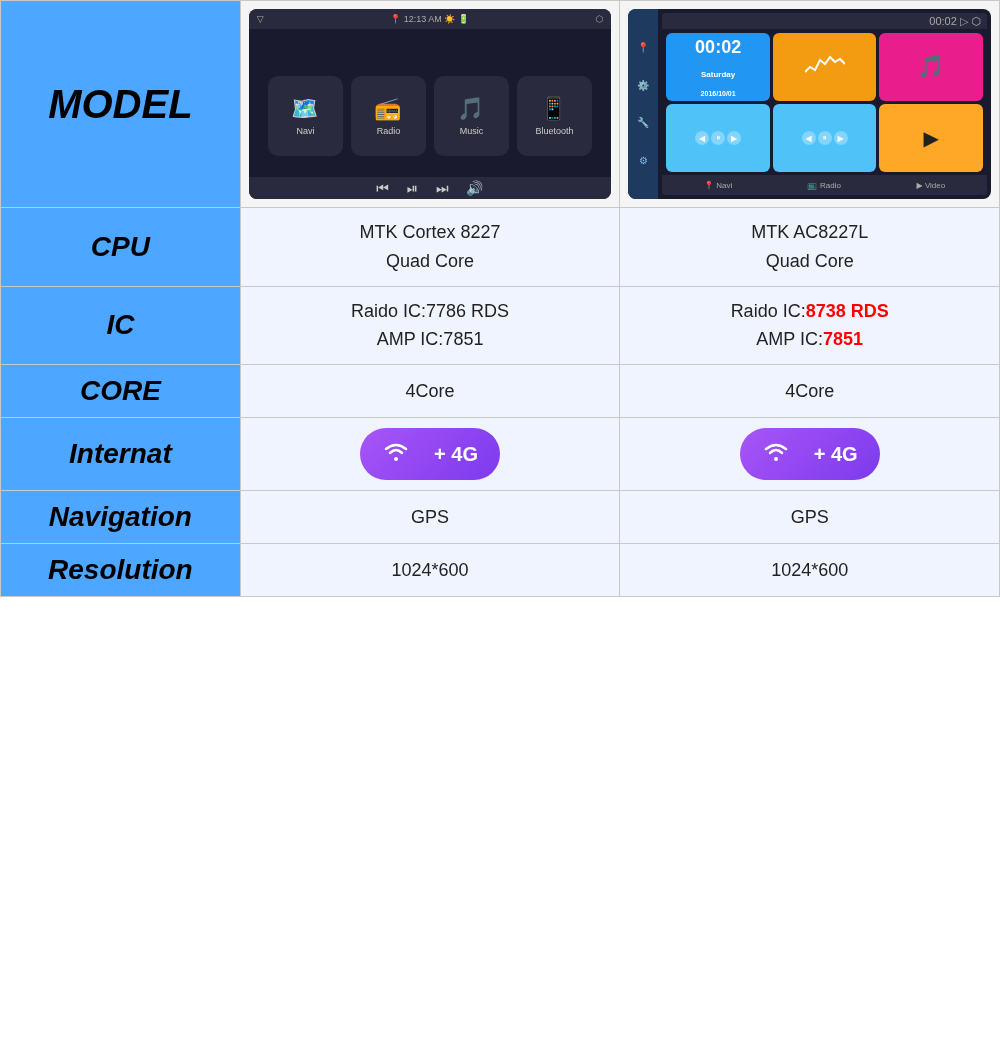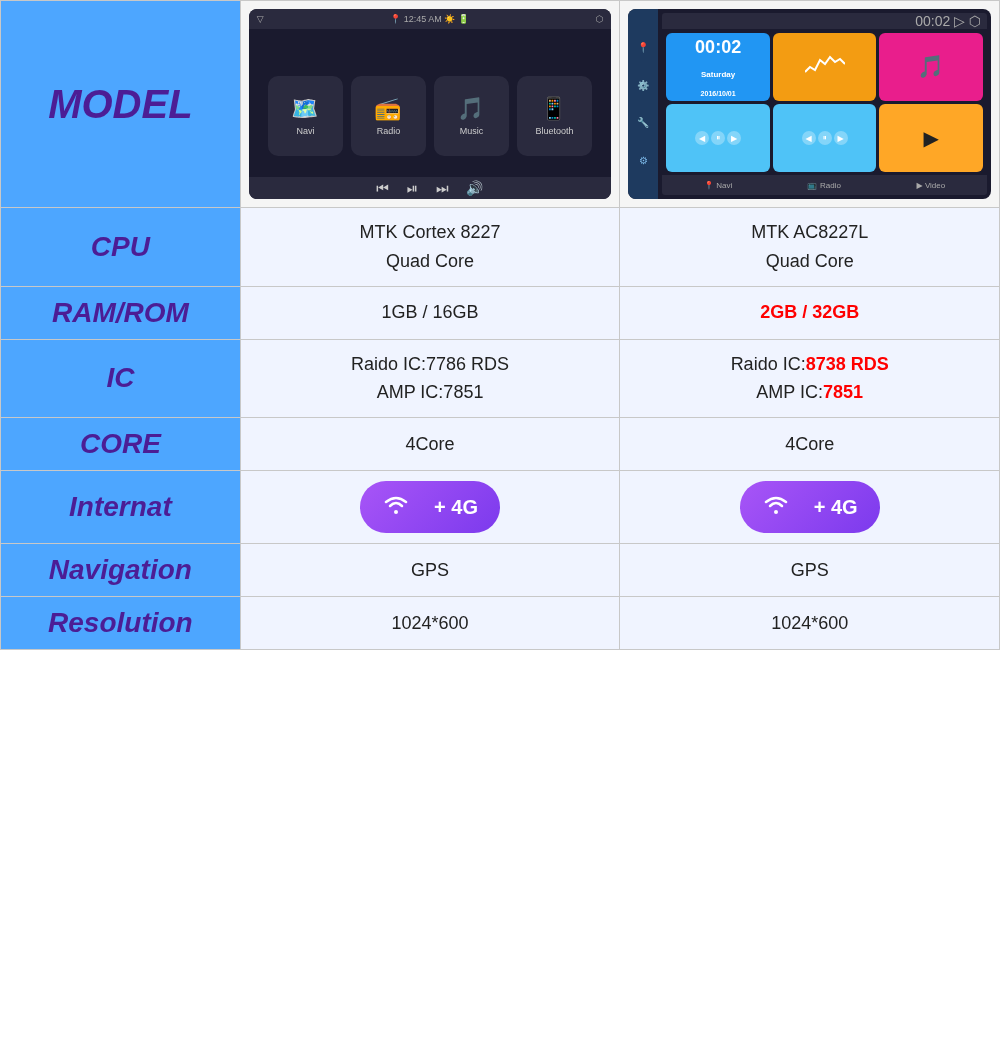--- a/index.html
+++ b/index.html
@@ -18,21 +18,21 @@
     .comparison-table td, .comparison-table th {
       border: 1px solid #c8c8c8;
       text-align: center;
       vertical-align: middle;
       padding: 10px;
     }
 
     
     .label-cell {
       background-color: #4da6ff;
-      color: #4c1d95;
+      color: #000000;
       font-weight: bold;
       font-size: 28px;
       font-style: italic;
       width: 24%;
       padding: 20px 10px;
     }
 
     
     .value-cell {
       background-color: #f0f4ff;
@@ -187,21 +187,21 @@
   <tbody>
       <tr class="model-row">
     <td class="label-cell">
       <span>MODEL</span>
     </td>
     <td class="value-cell">
 
       <div class="screenshot-box">
         <div class="screen-top-bar">
           <span>▽</span>
-          <span>📍 12:45 AM ☀️ 🔋</span>
+          <span>📍 12:13 AM ☀️ 🔋</span>
           <span>⬡</span>
         </div>
         <div class="screen-icons-row">
           <div class="screen-icon-box">
             <span class="screen-icon-emoji">🗺️</span>
             <span>Navi</span>
           </div>
           <div class="screen-icon-box">
             <span class="screen-icon-emoji">📻</span>
             <span>Radio</span>
@@ -226,21 +226,21 @@
     <td class="value-cell">
 
       <div class="screenshot-box2">
         <div class="screen2-sidebar">
           <span>📍</span>
           <span>⚙️</span>
           <span>🔧</span>
           <span>⚙</span>
         </div>
         <div style="flex:1; display:flex; flex-direction:column; padding:4px;">
-          <div style="background:#2a2a3e; height:16px; display:flex; align-items:center; justify-content:flex-end; padding:0 6px; font-size:14px; color:#aaa; border-radius:3px 3px 0 0;">
+          <div style="background:#2a2a3e; height:16px; display:flex; align-items:center; justify-content:flex-end; padding:0 6px; font-size:11px; color:#aaa; border-radius:3px 3px 0 0;">
             <span>00:02 ▷ ⬡</span>
           </div>
           <div style="display:grid; grid-template-columns:1fr 1fr 1fr; grid-template-rows:1fr 1fr; gap:3px; flex:1; padding:4px 4px 0 4px;">
             <div style="background:#2196f3; border-radius:6px; display:flex; flex-direction:column; align-items:center; justify-content:space-between; color:#fff; font-size:10px; font-weight:bold; padding:4px;">
               <div style="font-size:18px;">00:02</div>
               <div style="font-size:8px;">Saturday</div>
               <div style="font-size:7px;">2016/10/01</div>
             </div>
             <div style="background:#f39c12; border-radius:6px; display:flex; align-items:center; justify-content:center;">
               <svg width="40" height="30" viewBox="0 0 40 30">
@@ -286,31 +286,20 @@
     </td>
     <td class="value-cell">
       <div class="cpu-cell-content">
         <div>MTK AC8227L</div>
         <div>Quad Core</div>
       </div>
     </td>
   </tr>
 
 
-  <tr>
-    <td class="label-cell">
-      <span>RAM/ROM</span>
-    </td>
-    <td class="value-cell">
-      <span>1GB / 16GB</span>
-    </td>
-    <td class="value-cell">
-      <span class="highlight-red">2GB / 32GB</span>
-    </td>
-  </tr>
 
   <tr>
     <td class="label-cell">
       <span>IC</span>
     </td>
     <td class="value-cell">
       <div class="ic-cell-content">
         <div>Raido IC:7786 RDS</div>
         <div>AMP IC:7851</div>
       </div>

